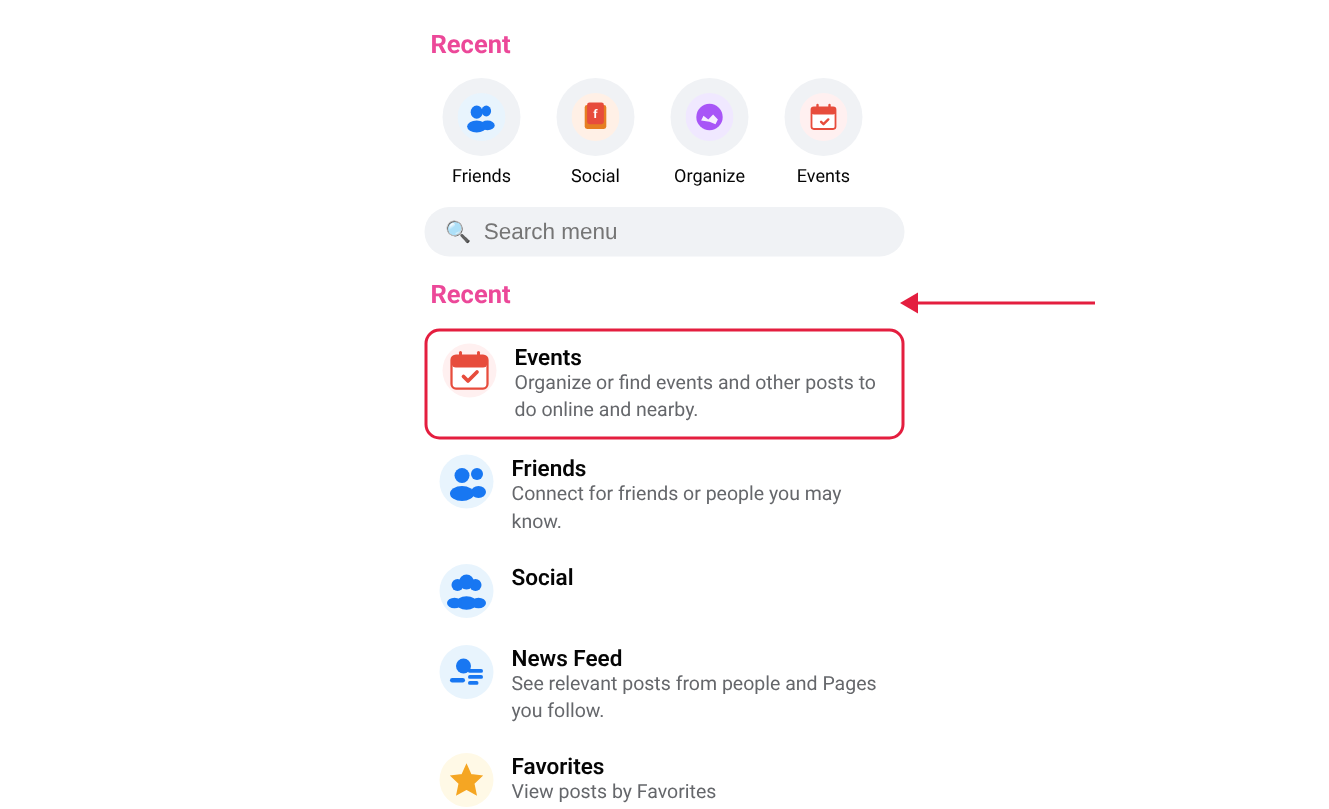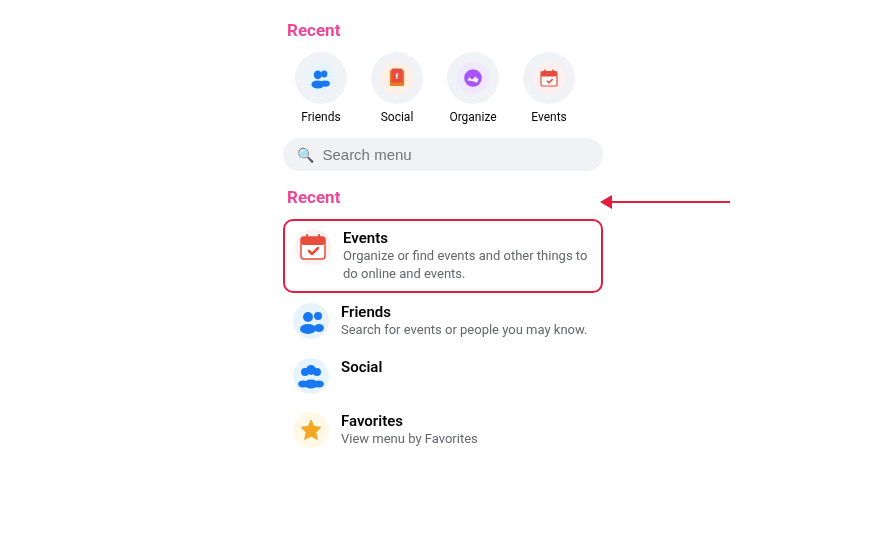--- a/index.html
+++ b/index.html
@@ -225,65 +225,80 @@
           <svg width="28" height="28" viewBox="0 0 28 28" fill="none">
             <rect x="2" y="4" width="24" height="22" rx="3" fill="white" stroke="#e74c3c" stroke-width="1.5"></rect>
             <rect x="2" y="4" width="24" height="8" rx="3" fill="#e74c3c"></rect>
             <line x1="8" y1="2" x2="8" y2="7" stroke="#e74c3c" stroke-width="2" stroke-linecap="round"></line>
             <line x1="20" y1="2" x2="20" y2="7" stroke="#e74c3c" stroke-width="2" stroke-linecap="round"></line>
             <path d="M10 18 L13 21 L19 15" stroke="#e74c3c" stroke-width="2.5" stroke-linecap="round" stroke-linejoin="round"></path>
           </svg>
         </div>
         <div class="menu-text">
           <span class="menu-item-title">Events</span>
-          <span class="menu-item-desc">Organize or find events and other things to do online and events.</span>
+          <span class="menu-item-desc">Organize or find events and other posts to do online and nearby.</span>
         </div>
       </div>
 
       <div class="menu-item">
         <div class="menu-icon-wrap" style="background:#e8f4fd;">
           <svg width="28" height="28" viewBox="0 0 28 28" fill="none">
             <circle cx="11" cy="10" r="5" fill="#1877f2"></circle>
             <ellipse cx="11" cy="22" rx="8" ry="5" fill="#1877f2"></ellipse>
             <circle cx="21" cy="9" r="4" fill="#1877f2"></circle>
             <ellipse cx="22" cy="21" rx="5" ry="4" fill="#1877f2"></ellipse>
           </svg>
         </div>
         <div class="menu-text">
           <span class="menu-item-title">Friends</span>
-          <span class="menu-item-desc">Search for events or people you may know.</span>
+          <span class="menu-item-desc">Connect for friends or people you may know.</span>
         </div>
       </div>
 
       <div class="menu-item">
         <div class="menu-icon-wrap" style="background:#e8f4fd;">
           <svg width="28" height="28" viewBox="0 0 28 28" fill="none">
             <circle cx="8" cy="10" r="4" fill="#1877f2"></circle>
             <circle cx="20" cy="10" r="4" fill="#1877f2"></circle>
             <circle cx="14" cy="8" r="5" fill="#1877f2"></circle>
             <ellipse cx="14" cy="22" rx="7" ry="4.5" fill="#1877f2"></ellipse>
             <ellipse cx="6" cy="22" rx="5" ry="3.5" fill="#1877f2"></ellipse>
             <ellipse cx="22" cy="22" rx="5" ry="3.5" fill="#1877f2"></ellipse>
           </svg>
         </div>
         <div class="menu-text">
           <span class="menu-item-title">Social</span>
         </div>
       </div>
 
+      <div class="menu-item">
+        <div class="menu-icon-wrap" style="background:#e8f4fd;">
+          <svg width="28" height="28" viewBox="0 0 28 28" fill="none">
+            <circle cx="12" cy="10" r="5" fill="#1877f2"></circle>
+            <rect x="3" y="18" width="10" height="3" rx="1.5" fill="#1877f2"></rect>
+            <rect x="15" y="12" width="10" height="2.5" rx="1.25" fill="#1877f2"></rect>
+            <rect x="15" y="16" width="10" height="2.5" rx="1.25" fill="#1877f2"></rect>
+            <rect x="15" y="20" width="7" height="2.5" rx="1.25" fill="#1877f2"></rect>
+          </svg>
+        </div>
+        <div class="menu-text">
+          <span class="menu-item-title">News Feed</span>
+          <span class="menu-item-desc">See relevant posts from people and Pages you follow.</span>
+        </div>
+      </div>
 
       <div class="menu-item">
         <div class="menu-icon-wrap" style="background:#fff9e6;">
           <svg width="28" height="28" viewBox="0 0 28 28" fill="none">
             <polygon points="14,4 16.9,10.5 24,11.3 18.8,16.3 20.3,23.5 14,20 7.7,23.5 9.2,16.3 4,11.3 11.1,10.5" fill="#f5a623" stroke="#f5a623" stroke-width="1"></polygon>
           </svg>
         </div>
         <div class="menu-text">
           <span class="menu-item-title">Favorites</span>
-          <span class="menu-item-desc">View menu by Favorites</span>
+          <span class="menu-item-desc">View posts by Favorites</span>
         </div>
       </div>
 
     </div>
   </div>
 </div>
 
 <div class="arrow-container">
   <div class="arrow-head"></div>
   <div class="arrow-line"></div>

